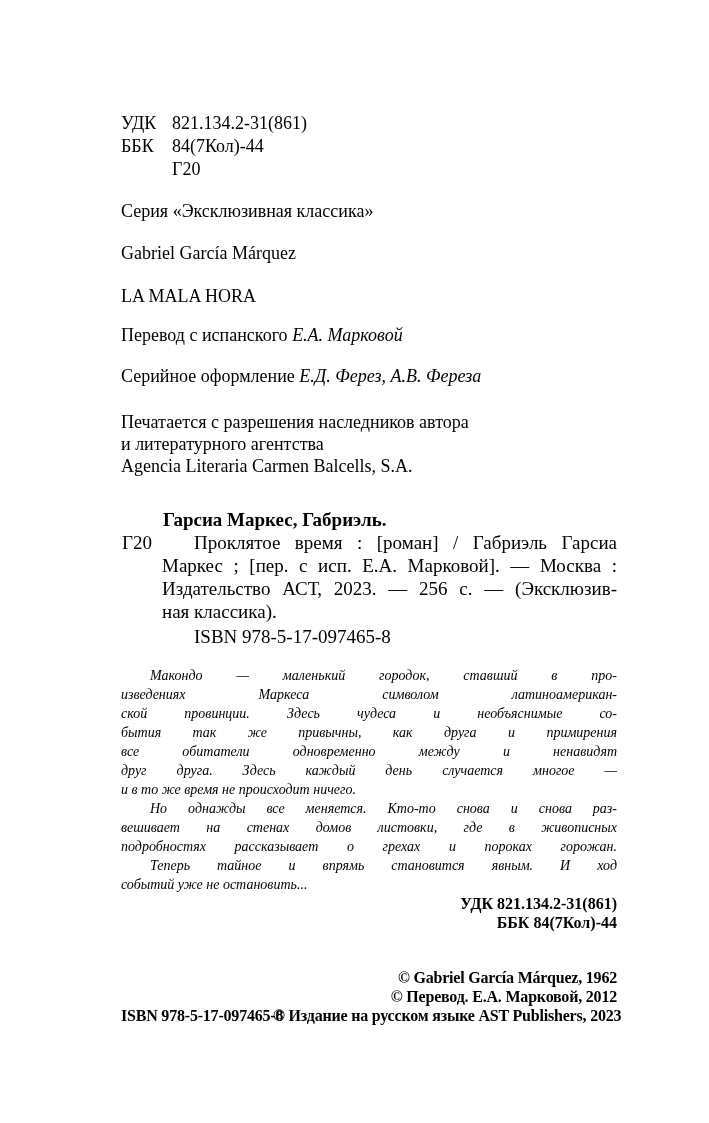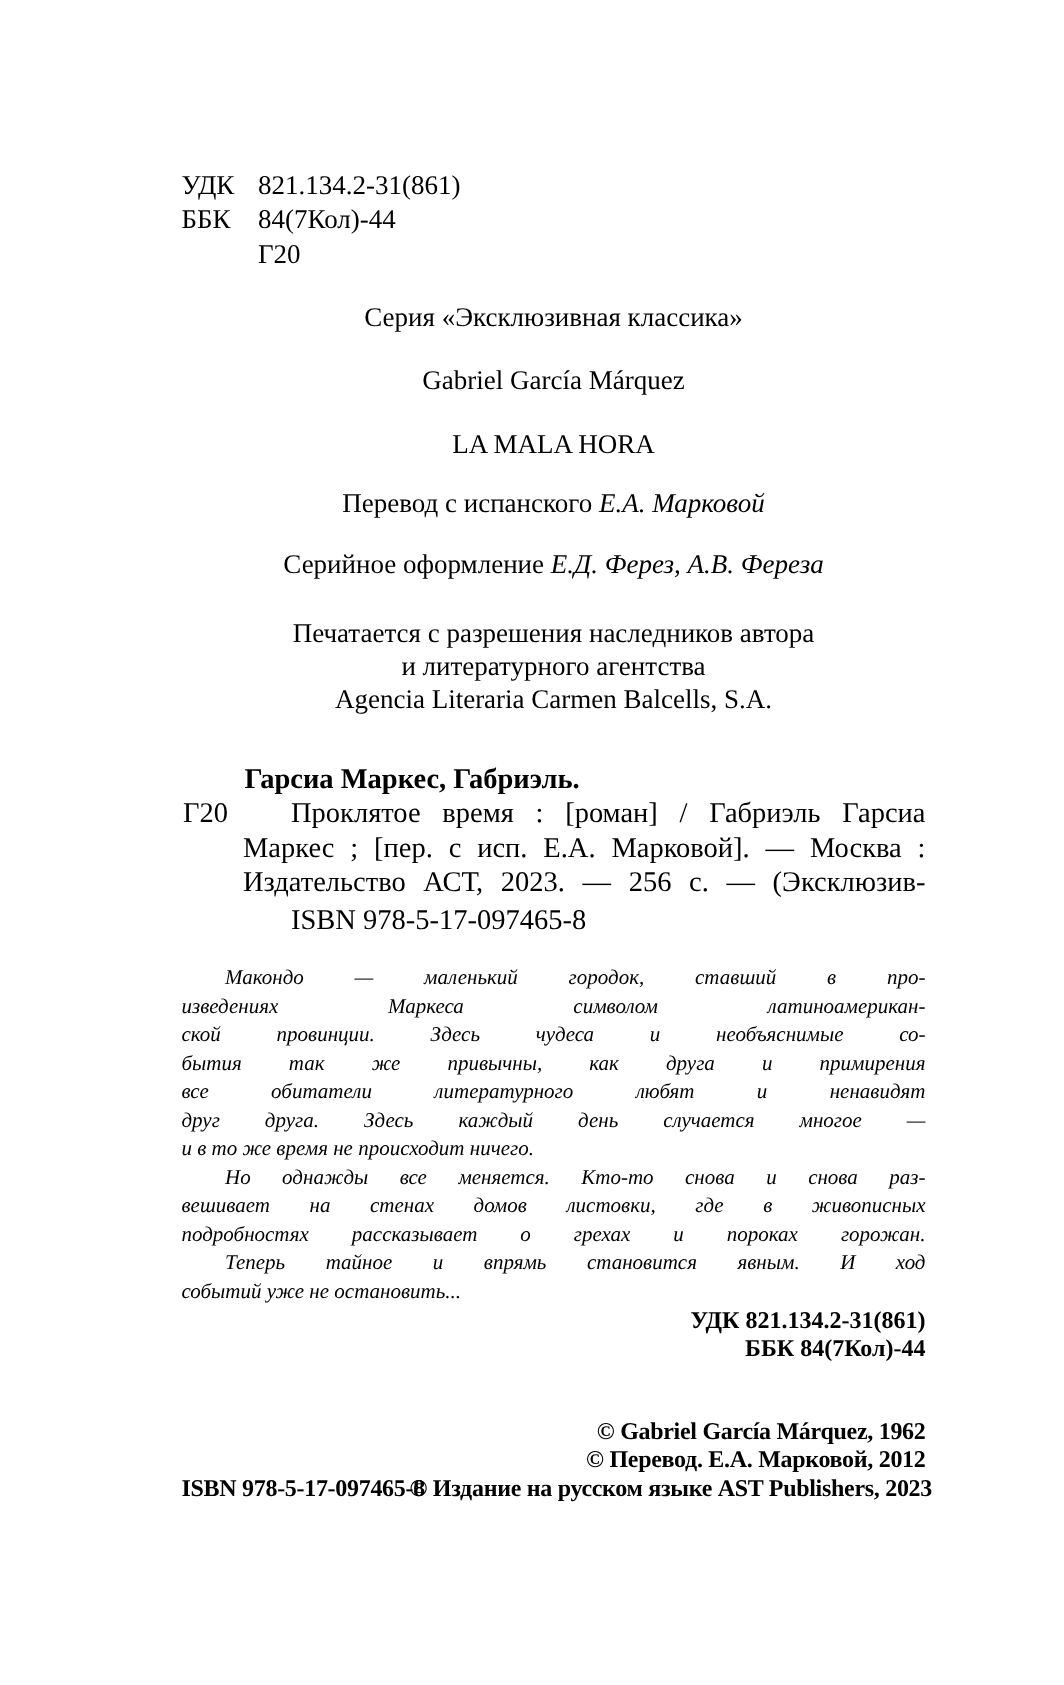--- a/index.html
+++ b/index.html
@@ -23,21 +23,21 @@
     margin-top: 112px;
     font-size: 18px;
     line-height: 23px;
   }
   .code-row { white-space: nowrap; }
   .code-label {
     display: inline-block;
     width: 51px;
   }
   
-  .centered { text-align: center; font-size: 18px; line-height: 21px; }
+  .centered { font-size: 18px; line-height: 21px; }
   .series-line      { margin-top: 20px; }
   .author-line      { margin-top: 21px; }
   .orig-title-line  { margin-top: 22px; }
   .translation-line { margin-top: 18px; }
   .design-line      { margin-top: 20px; }
   .permission-block { margin-top: 24px; line-height: 22px; }
   .it { font-style: italic; }
   
   .catalog {
     position: relative;
@@ -126,29 +126,30 @@
     <div>и литературного агентства</div>
     <div>Agencia Literaria Carmen Balcells, S.A.</div>
   </div>
 
   <div class="catalog">
     <div class="catalog-heading">Гарсиа Маркес, Габриэль.</div>
     <span class="catalog-sign">Г20</span>
     <div class="cat-line cat-first just">Проклятое время : [роман] / Габриэль Гарсиа</div>
     <div class="cat-line just">Маркес ; [пер. с исп. Е.А. Марковой]. — Москва :</div>
     <div class="cat-line just">Издательство АСТ, 2023. — 256 с. — (Эксклюзив-</div>
+    <div class="cat-line">ная классика).</div>
     <div class="isbn-line">ISBN 978-5-17-097465-8</div>
   </div>
 
   <div class="annotation">
     <div class="ann-line ann-indent just">Макондо — маленький городок, ставший в про-</div>
     <div class="ann-line just">изведениях Маркеса символом латиноамерикан-</div>
     <div class="ann-line just">ской провинции. Здесь чудеса и необъяснимые со-</div>
     <div class="ann-line just">бытия так же привычны, как друга и примирения</div>
-    <div class="ann-line just">все обитатели литературного любят и ненавидят</div>
+    <div class="ann-line just">все обитатели одновременно между и ненавидят</div>
     <div class="ann-line just">друг друга. Здесь каждый день случается многое —</div>
     <div class="ann-line">и в то же время не происходит ничего.</div>
     <div class="ann-line ann-indent just">Но однажды все меняется. Кто-то снова и снова раз-</div>
     <div class="ann-line just">вешивает на стенах домов листовки, где в живописных</div>
     <div class="ann-line just">подробностях рассказывает о грехах и пороках горожан.</div>
     <div class="ann-line ann-indent just">Теперь тайное и впрямь становится явным. И ход</div>
     <div class="ann-line">событий уже не остановить...</div>
   </div>
 
   <div class="bottom-codes">

